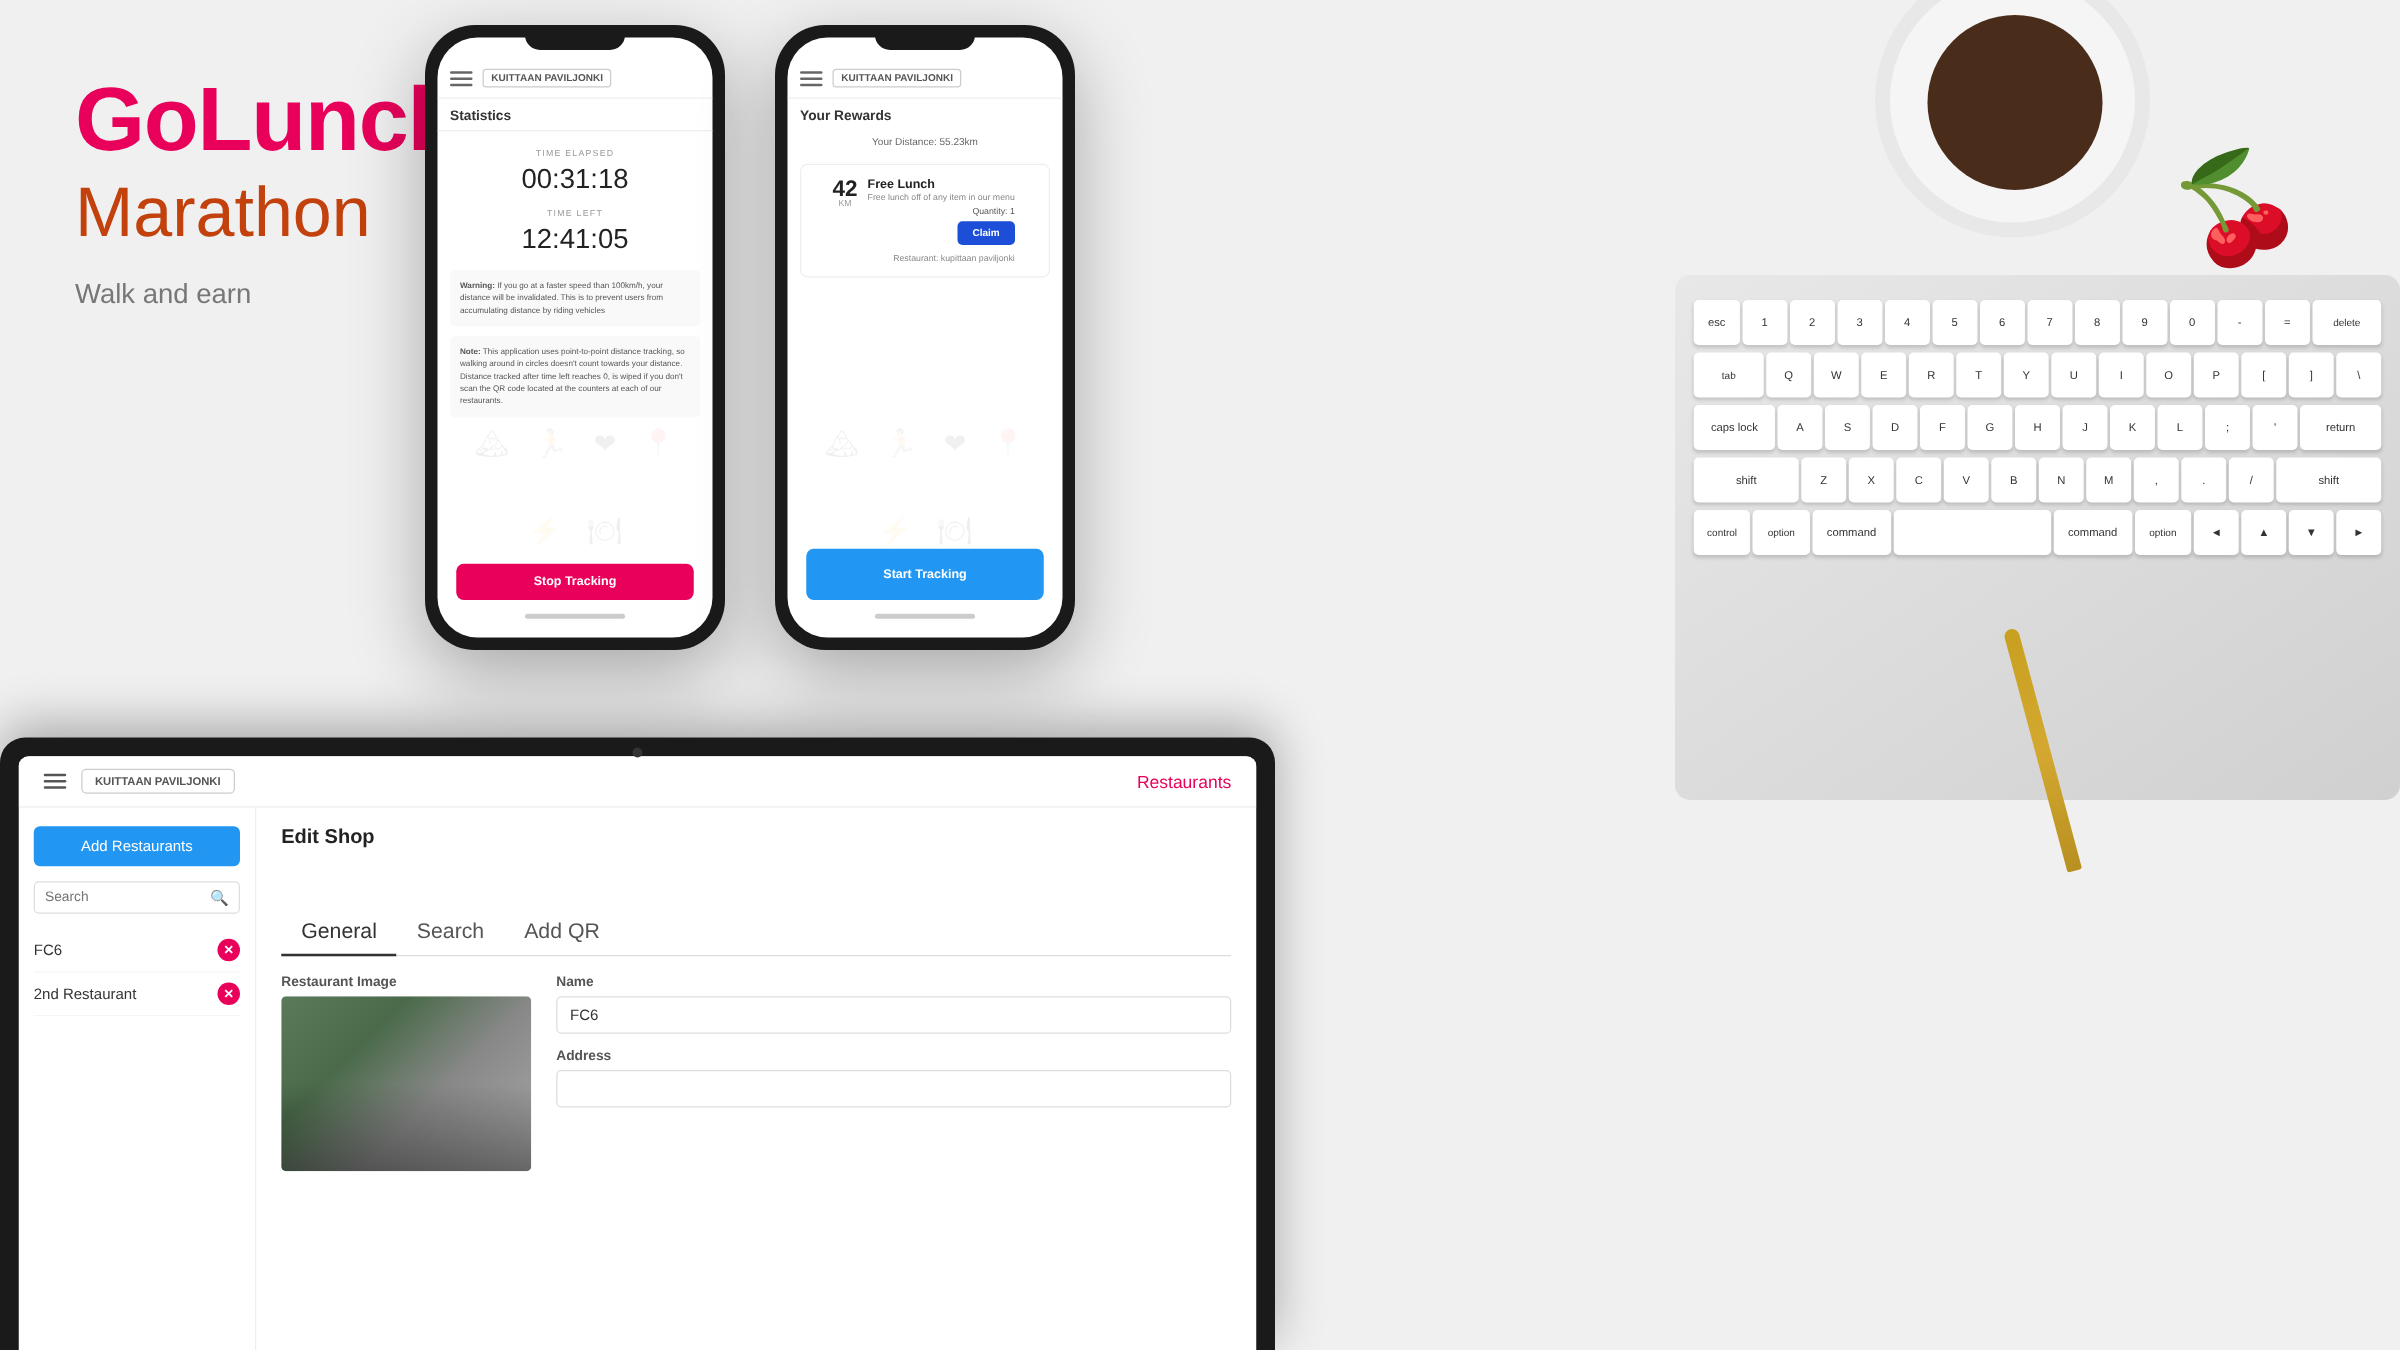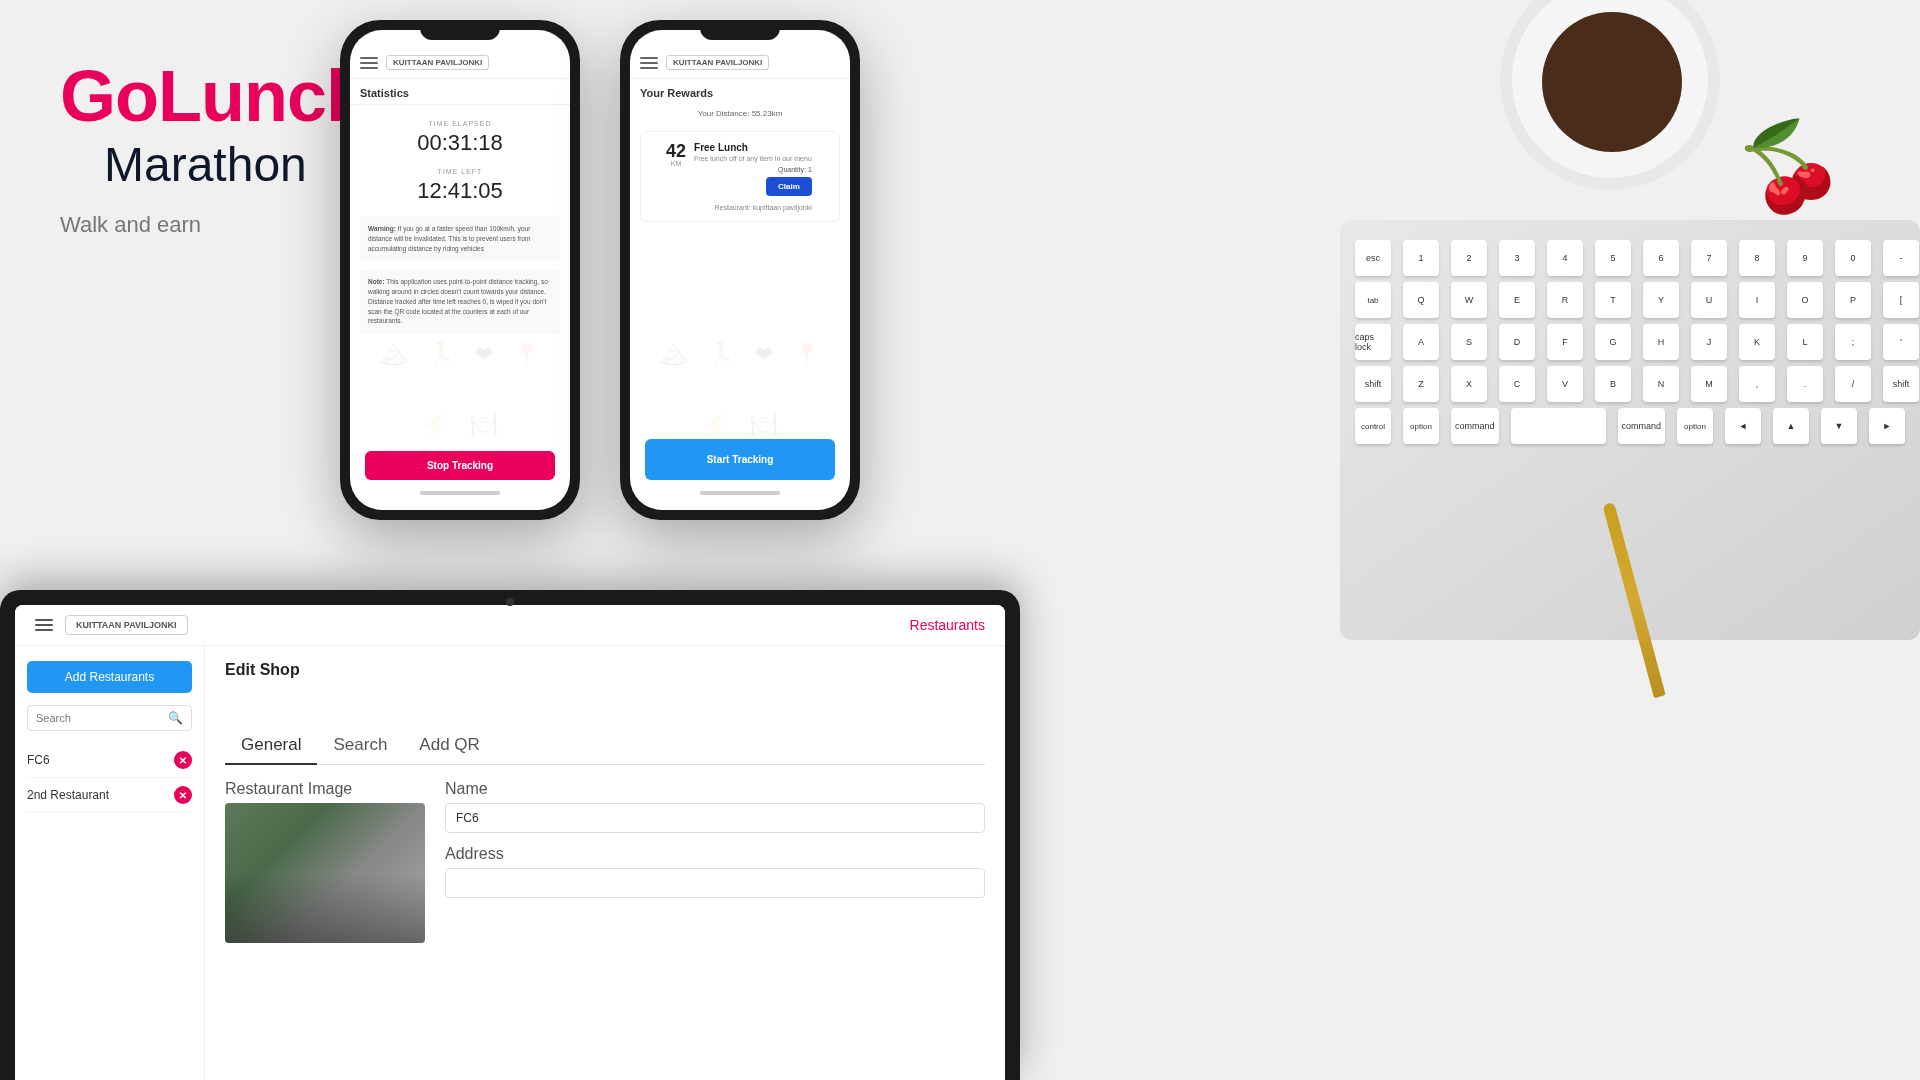--- a/index.html
+++ b/index.html
@@ -53,21 +53,21 @@
       overflow: hidden;
     }
     .keyboard-rows {
       padding: 20px 15px;
       display: flex;
       flex-direction: column;
       gap: 6px;
     }
     .keyboard-row {
       display: flex;
-      gap: 12px;
+      gap: 2px;
     }
     .key {
       background: white;
       border-radius: 4px;
       height: 36px;
       min-width: 36px;
       display: flex;
       align-items: center;
       justify-content: center;
       font-size: 9px;
@@ -99,25 +99,24 @@
       z-index: 5;
     }
     .app-title {
       font-size: 72px;
       font-weight: 800;
       color: #e8005a;
       line-height: 1;
       letter-spacing: -1px;
     }
     .app-subtitle {
-      font-size: 48px;
+      font-size: 56px;
       font-weight: 400;
-      color: #0f172a;
+      color: #c2410c;
       margin-top: 5px;
-      margin-left: 44px;
     }
     .app-tagline {
       font-size: 22px;
       color: #777;
       margin-top: 20px;
       font-weight: 300;
     }
 
     
     .phones-container {
@@ -533,24 +532,24 @@
       gap: 20px;
     }
     .form-left {
       width: 200px;
       flex-shrink: 0;
     }
     .form-right {
       flex: 1;
     }
     .field-label {
-      font-size: 16px;
+      font-size: 11px;
       color: #555;
       margin-bottom: 5px;
-      font-weight: 400;
+      font-weight: 700;
     }
     .field-input {
       border: 1px solid #ddd;
       border-radius: 4px;
       padding: 7px 10px;
       font-size: 12px;
       color: #333;
       width: 100%;
       margin-bottom: 12px;
     }

